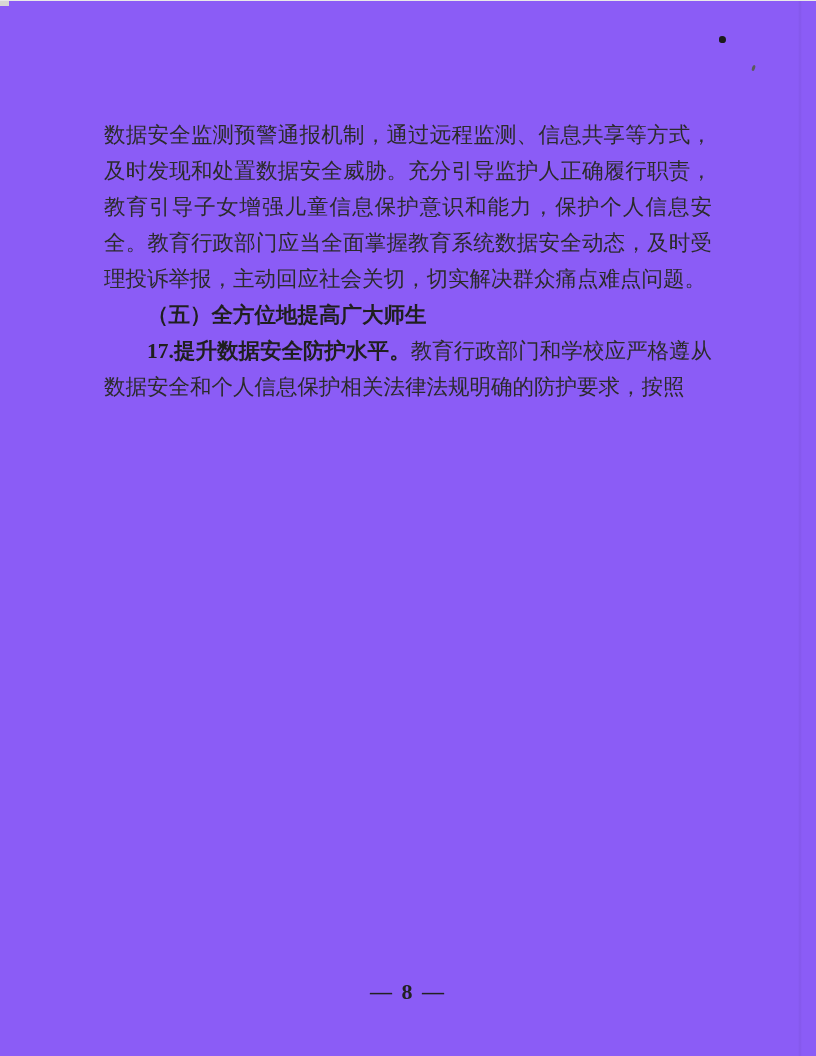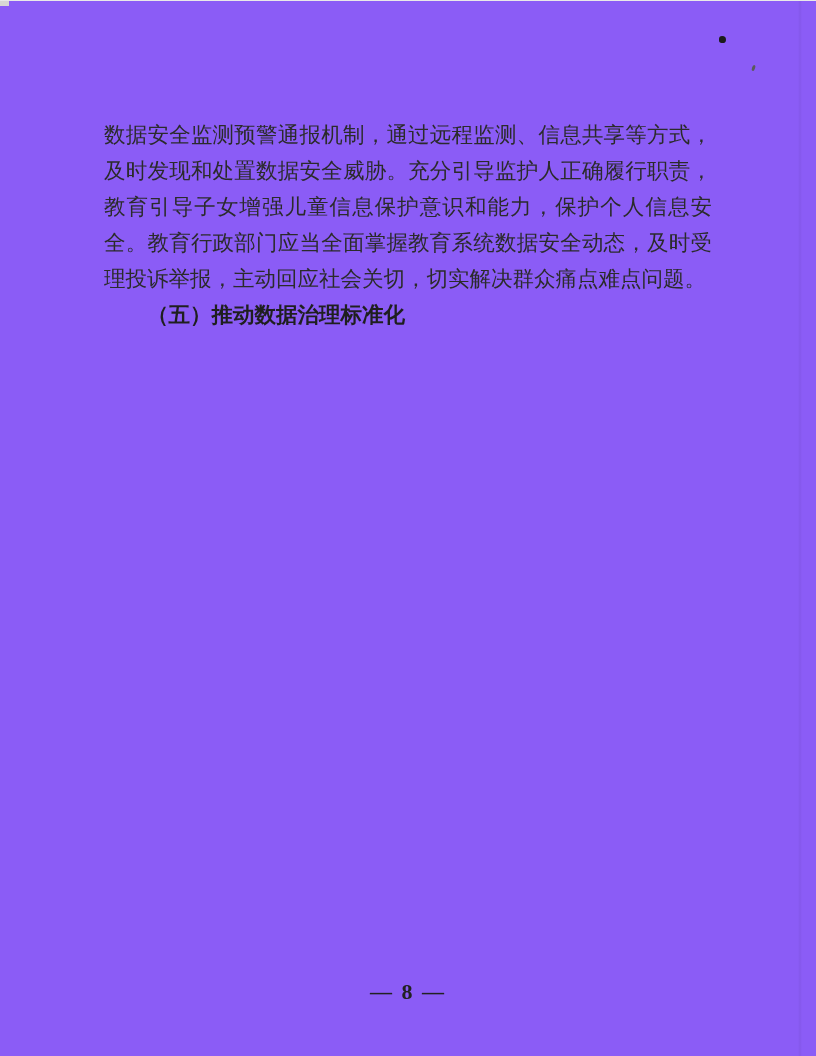--- a/index.html
+++ b/index.html
@@ -98,24 +98,25 @@
 
   <div class="page-edge-right"></div>
   <div class="corner-mark"></div>
   <div class="speck-dot"></div>
   <div class="speck-comma"></div>
 
   <div class="content">
 
     <p class="para">数据安全监测预警通报机制，通过远程监测、信息共享等方式，及时发现和处置数据安全威胁。充分引导监护人正确履行职责，教育引导子女增强儿童信息保护意识和能力，保护个人信息安全。教育行政部门应当全面掌握教育系统数据安全动态，及时受理投诉举报，主动回应社会关切，切实解决群众痛点难点问题。</p>
 
-    <p class="para heading indent">（五）推动数据治理标准化</p>
+    <p class="para heading indent">（五）全方位地提高广大师生</p>
 
 
 
+    <p class="para indent"><span class="lead">17.提升数据安全防护水平。</span><span>教育行政部门和学校应严格遵从数据安全和个人信息保护相关法律法规明确的防护要求，按照</span></p>
 
   </div>
 
   <div class="footer">
     <span>— 8 —</span>
   </div>
 
 </div>
 
 </body></html>

